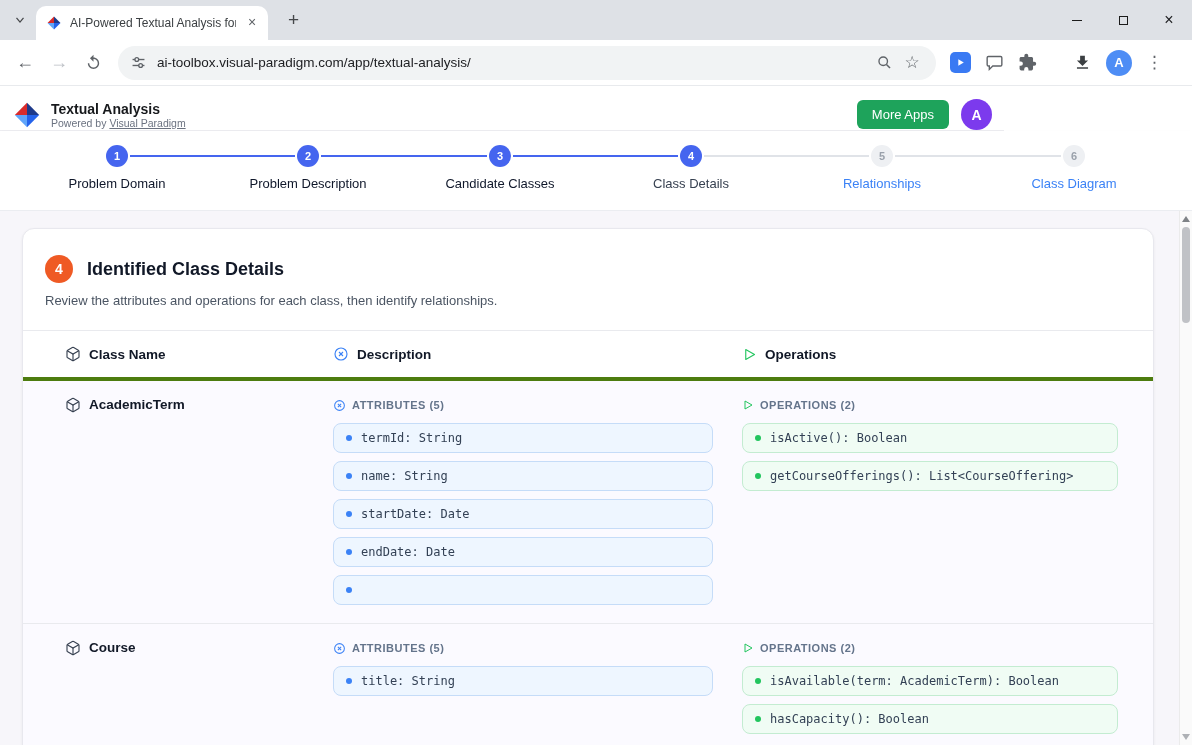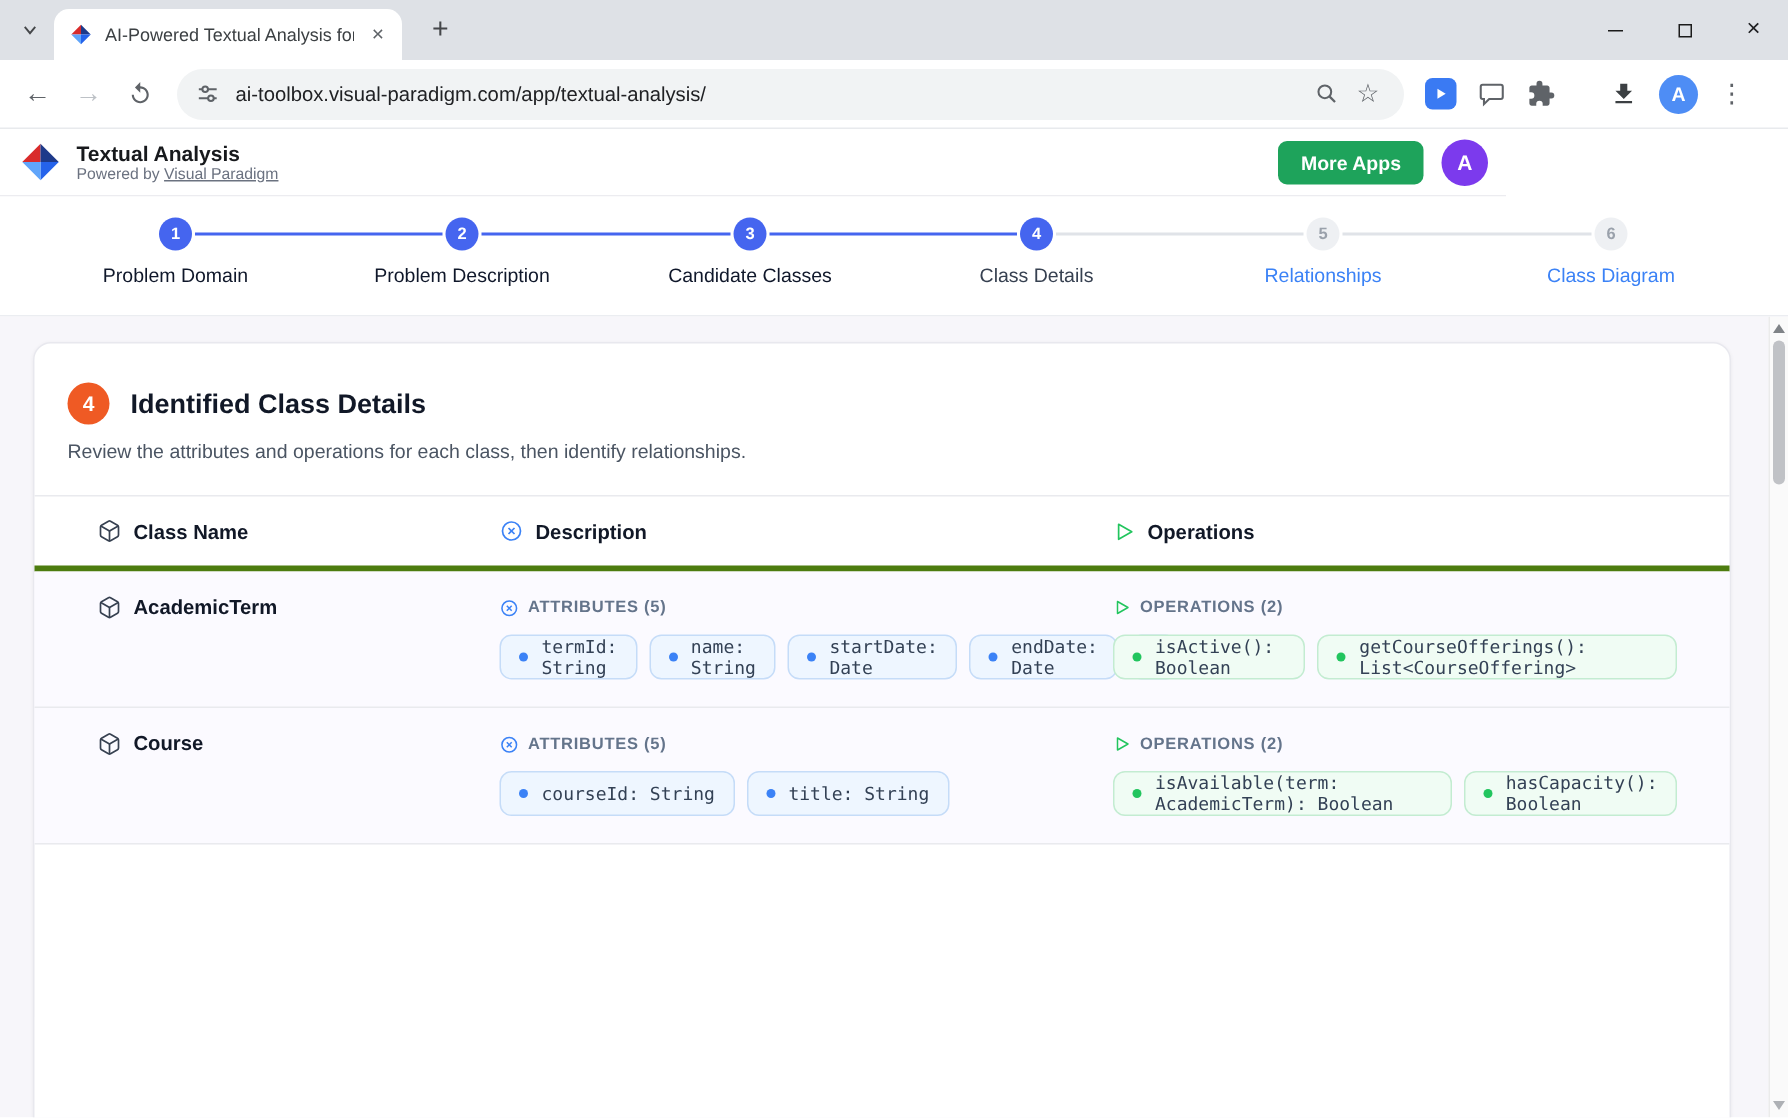--- a/index.html
+++ b/index.html
@@ -26,27 +26,27 @@
 .urlbar{width:818px;height:34px;background:#f1f3f4;border-radius:17px;display:flex;align-items:center;padding:0 12px;margin-left:6px}
 .url-text{font-size:13.5px;color:#202124;margin-left:10px;flex:1;white-space:nowrap;overflow:hidden}
 .urlicon{width:24px;height:24px;display:flex;align-items:center;justify-content:center;margin-left:4px}
 .star{font-size:17px;color:#5f6368}
 .toolicons{display:flex;align-items:center;margin-left:14px;gap:14px}
 .ext-blue{width:21px;height:21px;border-radius:5px;background:#3a7af3;display:flex;align-items:center;justify-content:center}
 .kebab{font-size:17px;color:#5f6368;letter-spacing:0}
 .profile-avatar{width:26px;height:26px;border-radius:50%;background:#4e8df5;color:#fff;font-size:13px;display:flex;align-items:center;justify-content:center;font-weight:700}
 
 
-.appheader{position:absolute;left:0;top:86px;width:1004px;height:45px;background:#fff;border-bottom:1px solid #ececf0;display:flex;align-items:center;padding:0 12px}
+.appheader{position:absolute;left:0;top:86px;width:1004px;height:45px;background:#fff;border-bottom:1px solid #ececf0;display:flex;align-items:flex-end;padding:0 12px}
 .brand{display:flex;align-items:center;gap:9px}
 .brand-text .name{font-size:14px;font-weight:700;color:#17191c;line-height:16px}
 .brand-text .powered{font-size:10.5px;color:#6b7280;line-height:13px}
 .powered a,.powered .link{color:#6b7280;text-decoration:underline;cursor:pointer}
 .header-right{margin-left:auto;display:flex;align-items:center;gap:12px}
-.moreapps{background:#1ea35b;color:#fff;font-size:13px;font-weight:700;border:none;border-radius:6px;padding:7px 15px;cursor:pointer}
+.moreapps{background:#1ea35b;color:#fff;font-size:13px;font-weight:400;border:none;border-radius:6px;padding:7px 15px;cursor:pointer}
 .user-avatar{width:31px;height:31px;border-radius:50%;background:#7c3aed;color:#fff;font-size:14px;font-weight:700;display:flex;align-items:center;justify-content:center}
 
 
 .stepper{position:absolute;left:0;top:131px;width:1192px;height:80px;background:#fff;border-bottom:1px solid #ebedf1;box-shadow:0 2px 4px rgba(0,0,0,.04)}
 .seg{position:absolute;top:24px;height:2px}
 .seg.done{background:#4565ef}
 .seg.todo{background:#e0e3e8}
 .step{position:absolute;top:14px;width:160px;text-align:center}
 .circle{width:22px;height:22px;border-radius:50%;margin:0 auto;display:flex;align-items:center;justify-content:center;font-size:11px;font-weight:700}
 .circle.done,.circle.active{background:#4565ef;color:#fff}
@@ -62,21 +62,21 @@
 .card-header{display:flex;align-items:center;gap:14px;padding:26px 22px 0 22px}
 .badge{width:28px;height:28px;border-radius:50%;background:#ef5a24;color:#fff;font-size:14px;font-weight:700;display:flex;align-items:center;justify-content:center;flex:none}
 .card-title{font-size:18px;font-weight:700;color:#111827}
 .card-sub{margin:10px 22px 0 22px;font-size:13px;color:#4b5563}
 .table{margin-top:22px;border-top:1px solid #e9eaee}
 .thead{display:grid;grid-template-columns:268px 409px 1fr;padding-left:42px;height:50px;align-items:center;border-bottom:4px solid #4d7c0f}
 .hcell{display:flex;align-items:center;gap:8px;font-size:13.5px;font-weight:600;color:#111827}
 .trow{display:grid;grid-template-columns:268px 409px 1fr;padding:16px 0 18px 42px;border-bottom:1px solid #e9eaee;background:#fbfaff}
 .classcell{display:flex;align-items:flex-start;gap:8px;align-self:start;font-size:13.5px;font-weight:600;color:#111827}
 .seclabel{display:flex;align-items:center;gap:6px;height:16px;margin-bottom:10px;font-size:11px;font-weight:700;letter-spacing:.5px;color:#64748b}
-.chips{display:flex;flex-direction:row;gap:8px}
+.chips{display:flex;flex-direction:column;gap:8px}
 .chip{height:30px;display:flex;align-items:center;gap:9px;padding:0 12px;border-radius:8px;font-family:"DejaVu Sans Mono",monospace;font-size:12px;color:#334155}
 .chips.attrs{width:380px}
 .chips.ops{width:376px}
 .chip.attr{background:#eef6ff;border:1px solid #c5dcf8}
 .chip.op{background:#f0fcf4;border:1px solid #c3ecd1}
 .dot{width:6px;height:6px;border-radius:50%;flex:none}
 .dot.attr{background:#3b82f6}
 .dot.op{background:#22c55e}
 
 
@@ -336,24 +336,20 @@
             <svg width="13" height="13" viewBox="0 0 24 24">
                 <circle cx="12" cy="12" r="9" fill="none" stroke="#3b82f6" stroke-width="1.9"></circle>
                 <line x1="9" y1="9" x2="15" y2="15" stroke="#3b82f6" stroke-width="1.9"></line>
                 <line x1="15" y1="9" x2="9" y2="15" stroke="#3b82f6" stroke-width="1.9"></line>
               </svg>
             <span>ATTRIBUTES (5)</span>
           </div>
           <div class="chips attrs">
             <div class="chip attr">
                 <span class="dot attr"></span>
-                <span>courseId: String</span>
-              </div>
-            <div class="chip attr">
-                <span class="dot attr"></span>
                 <span>title: String</span>
               </div>
           </div>
         </div>
         <div>
           <div class="seclabel">
             <svg width="12" height="12" viewBox="0 0 24 24">
                 <polygon points="6,4 20,12 6,20" fill="none" stroke="#22c55e" stroke-width="2" stroke-linejoin="round"></polygon>
               </svg>
             <span>OPERATIONS (2)</span>

